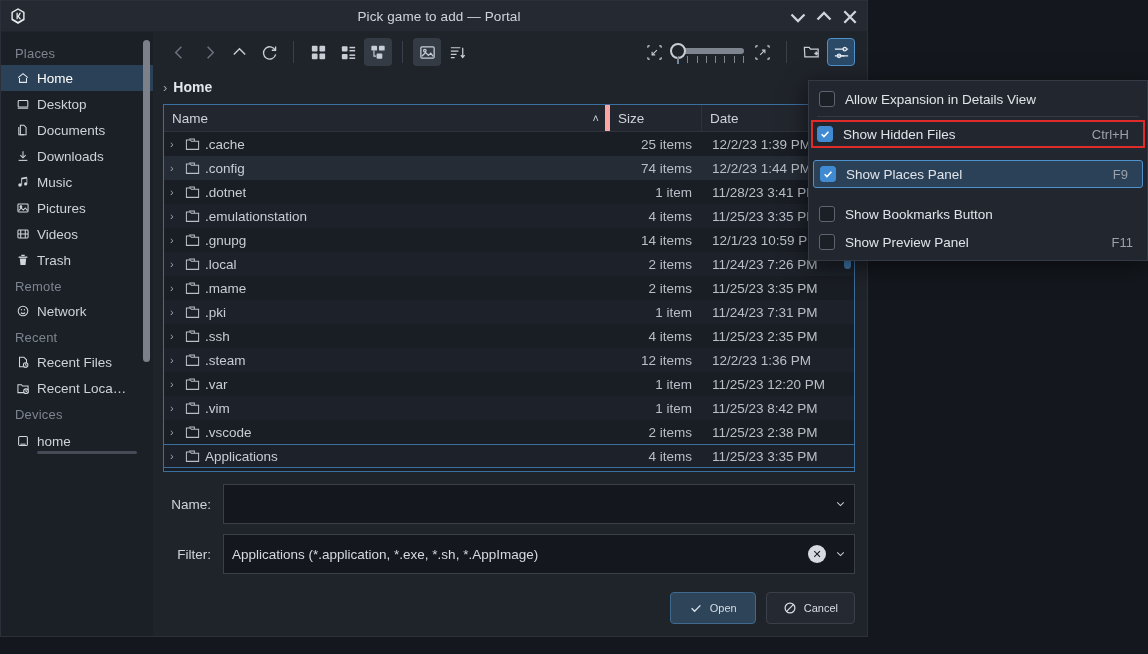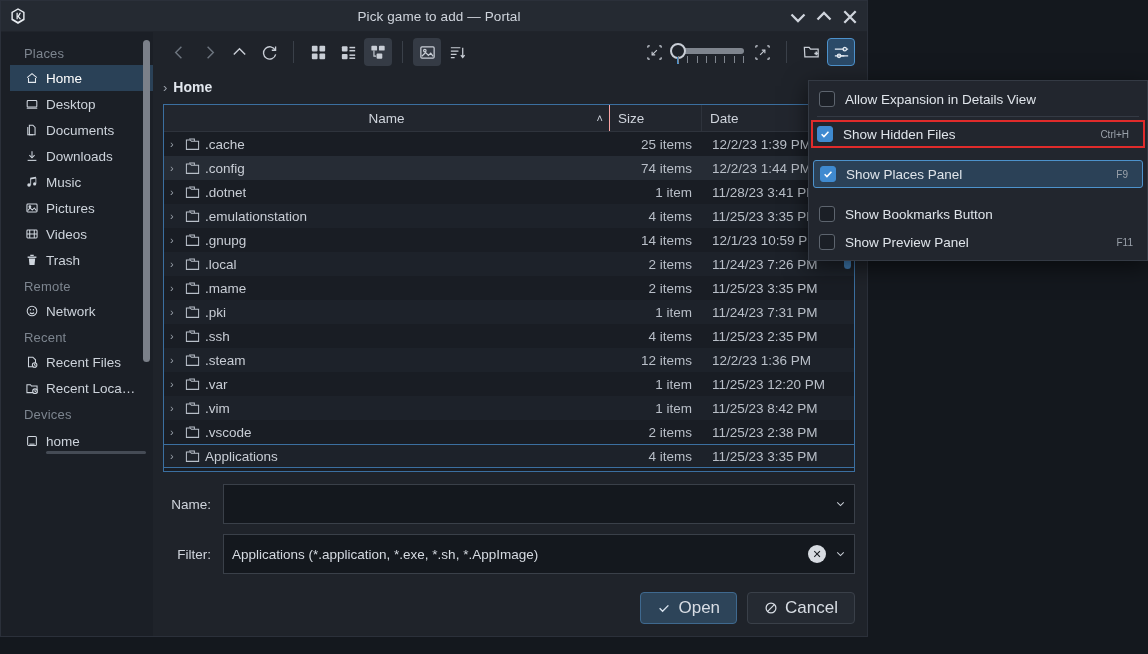--- a/index.html
+++ b/index.html
@@ -36,21 +36,21 @@
   .win-btn {
     width: 26px; height: 26px; display: flex; align-items: center; justify-content: center;
     color: #cfd4dc; font-size: 13px; cursor: pointer; border-radius: 3px;
   }
 
   .body-row { display: flex; flex: 1; min-height: 0; }
 
   
   .places {
     width: 152px; background: #1b1f26; position: relative;
-    padding-top: 8px; flex: 0 0 152px; padding-left: 9px;
+    padding-top: 8px; flex: 0 0 152px;
   }
   .pl-header {
     color: #7d858f; font-size: 13px; padding: 6px 0 4px 14px; letter-spacing: .2px;
   }
   .pl-item {
     display: flex; align-items: center; gap: 7px; height: 26px;
     padding-left: 14px; color: #cdd3db; font-size: 13.5px; cursor: pointer;
     position: relative;
   }
   .pl-item.selected { background: #2a4157; color: #ffffff; }
@@ -106,21 +106,21 @@
   
   .filebox {
     margin: 2px 12px 0 10px; flex: 1; min-height: 0;
     border: 1px solid #3b6fa0; background: #191d24; position: relative; overflow: hidden;
   }
   .fl-head {
     display: flex; height: 27px; background: #22262e; border-bottom: 1px solid #2e333c;
     color: #cfd4dc; font-size: 13.5px; align-items: center; position: sticky; top: 0;
   }
   .fl-head .col { padding: 0 8px; display: flex; align-items: center; height: 100%; }
-  .col-name { flex: 1; min-width: 0; position: relative; border-right: 1px solid #fca5a5; justify-content: center; }
+  .col-name { flex: 1; min-width: 0; position: relative; border-right: 5px solid #fca5a5; }
   .col-size { width: 92px; justify-content: flex-start; border-right: 1px solid #2e333c; }
   .col-date { width: 152px; justify-content: flex-start; }
   .sort-caret { position: absolute; right: 6px; color: #cfd4dc; font-size: 11px; }
 
   .fl-rows { position: absolute; top: 27px; left: 0; right: 0; bottom: 0; overflow: hidden; }
   .fl-row { display: flex; height: 24px; align-items: center; color: #c8cdd5; font-size: 13.5px; }
   .fl-row:nth-child(even) { background: #1d222a; }
   .fl-row.hover { background: #262c35; }
   .fl-row.focus { border-top: 1px solid #3b6fa0; border-bottom: 1px solid #3b6fa0; }
   .fr-name { flex: 1; display: flex; align-items: center; gap: 5px; padding-left: 6px; min-width: 0; }
@@ -148,21 +148,21 @@
   .combo .clr {
     width: 18px; height: 18px; border-radius: 50%; background: #d7dbe1; color: #14181e;
     display: flex; align-items: center; justify-content: center; font-size: 11px; margin-right: 4px; cursor: pointer;
   }
   .combo .chev { width: 20px; text-align: center; color: #c9ced6; font-size: 11px; cursor: pointer; }
 
   .btnrow { display: flex; justify-content: flex-end; gap: 10px; padding: 8px 12px 12px 0; }
   .btn {
     height: 32px; min-width: 86px; padding: 0 16px; border-radius: 4px;
     display: flex; align-items: center; justify-content: center; gap: 7px;
-    font-size: 17px; cursor: pointer; border: 1px solid #3a4049; background: #252a32; color: #d8dde4;
+    font-size: 11px; cursor: pointer; border: 1px solid #3a4049; background: #252a32; color: #d8dde4;
   }
   .btn.primary { background: #2d4459; border-color: #3f6versus; border: 1px solid #3f698f; }
   .btn svg { width: 14px; height: 14px; }
 
   
   .menu {
     position: absolute; left: 808px; top: 80px; width: 340px;
     background: #22262e; border: 1px solid #343a44; padding: 4px 0;
     box-shadow: 0 6px 22px rgba(0,0,0,.55); z-index: 50;
   }
@@ -172,21 +172,21 @@
   }
   .mi.sel { background: #2b4157; border: 1px solid #4d92cc; border-radius: 3px; margin: 12px 4px; padding-left: 6px; }
   .mi.redbox { border: 2px solid #e02b2b; margin: 0 2px; padding-left: 4px; }
   .mi-check {
     width: 16px; height: 16px; border: 1px solid #5d646e; border-radius: 3px;
     background: #1b1f26; flex: 0 0 16px; display: flex; align-items: center; justify-content: center;
   }
   .mi-check.on { background: #3f8ad0; border-color: #3f8ad0; color: #fff; }
   .mi-check svg { width: 12px; height: 12px; }
   .mi-label { flex: 1; white-space: nowrap; }
-  .mi-key { color: #9aa1aa; font-size: 10px; }
+  .mi-key { color: #9aa1aa; font-size: 13px; }
   .menu-sep { height: 1px; background: #343a44; margin: 3px 8px; }
 </style>
 </head>
 <body>
 
 <div id="root">
 
   <div class="bg-digit">5</div>
 
   <div class="dialog">

